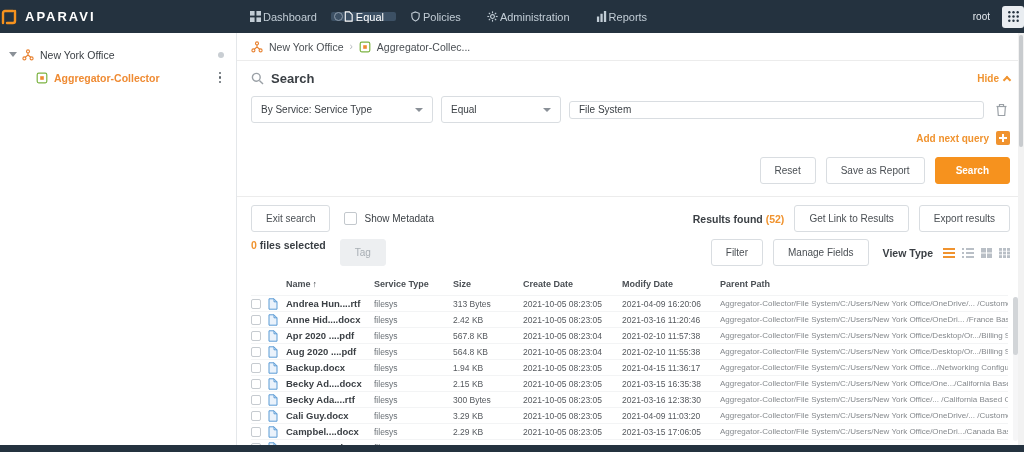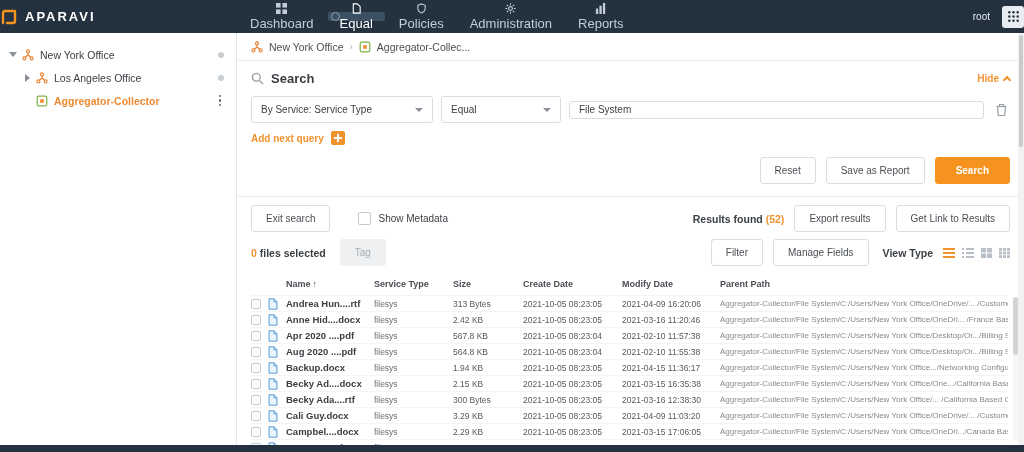--- a/index.html
+++ b/index.html
@@ -4,22 +4,22 @@
 <style>
   *{box-sizing:border-box;margin:0;padding:0}
   html,body{width:1024px;height:452px;overflow:hidden}
   body{font-family:"Liberation Sans",sans-serif;background:#fff;position:relative;color:#3a3f44}
 
   
   .topbar{height:33px;background:#24323f;display:flex;align-items:stretch;color:#fff}
   .logo{width:237px;display:flex;align-items:center;gap:7px;flex-shrink:0}
   .logo-text{font-size:13px;font-weight:bold;letter-spacing:2px;color:#fff}
   .nav{display:flex;align-items:stretch}
-  .nav-item{position:relative;display:flex;flex-direction:column;align-items:center;justify-content:center;gap:2px;
-    padding:0 12px;margin:12px 1px;border-radius:2px;font-size:13px;color:#c2cdd6;cursor:pointer;min-width:44px}
+  .nav-item{position:relative;display:flex;align-items:center;justify-content:center;gap:2px;
+    padding:0 12px;margin:12px 1px;border-radius:2px;font-size:11px;color:#c2cdd6;cursor:pointer;min-width:44px}
   .nav-item.active{background:#3c5064;color:#fff}
   .nav-item svg{display:block}
   .badge{position:absolute;top:0;left:3px;width:9px;height:9px;border:1.5px solid #8e9cab;border-radius:50%}
   .top-right{margin-left:auto;display:flex;align-items:center;gap:12px;}
   .root-label{font-size:10px;color:#e8edf2;cursor:pointer}
   .apps-btn{width:22px;height:22px;background:#e9edf1;border-radius:3px;display:flex;align-items:center;justify-content:center;cursor:pointer}
 
   
   .main{display:flex;height:412px;overflow:hidden}
   .sidebar{width:237px;flex-shrink:0;border-right:1px solid #e4e7ea;padding-top:10px}
@@ -49,41 +49,41 @@
   .search-title{font-size:13px;font-weight:bold;color:#3a3f44;margin-left:7px}
   .hide-link{margin-left:auto;color:#f0932f;font-size:10px;font-weight:bold;display:flex;align-items:center;gap:5px;cursor:pointer}
   .chev-up{width:6px;height:6px;border-left:2px solid #f0932f;border-top:2px solid #f0932f;transform:rotate(45deg);margin-top:3px}
   .query-row{display:flex;align-items:center;gap:8px;margin-top:10px}
   .select{height:27px;border:1px solid #d9dde1;border-radius:3px;background:#fff;display:flex;align-items:center;padding:0 9px;font-size:10px;color:#3a3f44;cursor:pointer}
   .sel-field{width:182px}
   .sel-op{width:120px}
   .sel-caret{margin-left:auto;width:0;height:0;border-left:4px solid transparent;border-right:4px solid transparent;border-top:4px solid #8a9097}
   .value-input{flex:1;height:18px;border:1px solid #d9dde1;border-radius:3px;padding:0 9px;font-size:10px;color:#3a3f44;font-family:"Liberation Sans",sans-serif;outline:none}
   .trash-btn{width:18px;display:flex;justify-content:center;cursor:pointer}
-  .add-query-row{display:flex;align-items:center;gap:7px;margin-top:8px;height:14px}
+  .add-query-row{display:flex;justify-content:flex-end;align-items:center;gap:7px;margin-top:8px;height:14px}
   .add-query-label{color:#f0932f;font-size:10px;font-weight:bold;cursor:pointer}
   .add-btn{width:14px;height:14px;background:#f0932f;border-radius:2px;position:relative;cursor:pointer}
   .add-btn::before,.add-btn::after{content:"";position:absolute;background:#fff}
   .add-btn::before{left:3px;right:3px;top:6.2px;height:1.6px}
   .add-btn::after{top:3px;bottom:3px;left:6.2px;width:1.6px}
   .btn-row{display:flex;justify-content:flex-end;gap:10px;margin-top:12px}
   .btn{height:27px;padding:0 14px;border:1px solid #d9dde1;border-radius:3px;background:#fff;font-size:10px;color:#4a4f54;display:flex;align-items:center;cursor:pointer;white-space:nowrap}
   .btn.primary{background:#f6921e;border-color:#f6921e;color:#fff;padding:0 20px;font-weight:bold}
   .btn.disabled-fill{background:#edeff1;border-color:#edeff1;color:#a8aeb4;cursor:default}
   .btn.disabled-line{border-color:#e6e9ec;color:#b6bcc2;cursor:default}
 
   
-  .results-row{display:flex;align-items:center;gap:28px;padding:8px 14px 6px;flex-shrink:0}
+  .results-row{display:flex;align-items:center;gap:14px;padding:8px 14px 6px;flex-shrink:0}
   .checkbox{width:13px;height:13px;border:1px solid #c3c8cd;border-radius:2px;background:#fff;cursor:pointer;flex-shrink:0}
   .meta-wrap{display:flex;align-items:center;gap:7px}
   .meta-label{font-size:10px;color:#3a3f44}
   .right-group{margin-left:auto;display:flex;align-items:center;gap:10px}
   .results-found{font-size:10.5px;font-weight:bold;color:#3a3f44;white-space:nowrap}
   .results-count{color:#f0932f}
-  .selection-row{display:flex;align-items:center;gap:10px;padding:1px 14px 7px;flex-shrink:0}
+  .selection-row{display:flex;gap:10px;padding:1px 14px 7px;flex-shrink:0}
   .files-selected{font-size:10.5px;font-weight:bold;color:#3a3f44;margin-right:4px;white-space:nowrap}
   .files-selected .num{color:#f0932f}
   .view-type{font-size:10.5px;font-weight:bold;color:#3a3f44;margin-left:4px}
   .view-icons{display:flex;align-items:center;gap:7px}
   .view-ic{cursor:pointer;display:flex}
   .view-ic.on{color:#f0932f}
   .view-ic.off{color:#b9bfc6}
 
   
   .table{flex:1;min-height:0;padding:0 16px 0 14px;position:relative;overflow:hidden}
@@ -219,37 +219,20 @@
               <circle cx="2.4" cy="9.4" r="1.5"></circle>
               <circle cx="9.6" cy="9.4" r="1.5"></circle>
               <path d="M6 3.9V6M6 6L3.3 8.2M6 6l2.7 2.2"></path>
             </g>
           </svg>
       </span>
       <span class="tree-label">New York Office</span>
       <span class="status-dot"></span>
     </div>
 
-    <div class="tree-item lvl1">
-      <span class="caret">
-          <span class="caret-right-tri"></span>
-        </span>
-      <span class="node-ic">
-        <svg width="12" height="12" viewBox="0 0 12 12">
-            <g fill="none" stroke="#e8802e" stroke-width="1.1">
-              <circle cx="6" cy="2.4" r="1.5"></circle>
-              <circle cx="2.4" cy="9.4" r="1.5"></circle>
-              <circle cx="9.6" cy="9.4" r="1.5"></circle>
-              <path d="M6 3.9V6M6 6L3.3 8.2M6 6l2.7 2.2"></path>
-            </g>
-          </svg>
-      </span>
-      <span class="tree-label">Los Angeles Office</span>
-      <span class="status-dot"></span>
-    </div>
 
     <div class="tree-item lvl1 selected">
       <span class="caret"></span>
       <span class="node-ic">
         <svg width="12" height="12" viewBox="0 0 12 12">
             <rect x="1.2" y="1.2" width="9.6" height="9.6" rx="1.5" fill="none" stroke="#7cb342" stroke-width="1.2"></rect>
             <rect x="4.2" y="4.2" width="3.6" height="3.6" fill="#ef8b33"></rect>
           </svg>
       </span>
       <span class="tree-label">Aggregator-Collector</span>
@@ -337,22 +320,22 @@
       <button class="btn">Exit search</button>
       <span class="meta-wrap">
         <span class="checkbox"></span>
         <span class="meta-label">Show Metadata</span>
       </span>
       <span class="right-group">
         <span class="results-found">
           <span>Results found</span>
           <span class="results-count">(52)</span>
         </span>
+        <button class="btn">Get Link to Results</button>
         <button class="btn">Export results</button>
-        <button class="btn">Get Link to Results</button>
       </span>
     </div>
 
     <div class="selection-row">
       <span class="files-selected">
         <span class="num">0</span>
         <span>files selected</span>
       </span>
       <button class="btn disabled-fill">Tag</button>
       <span class="right-group">

